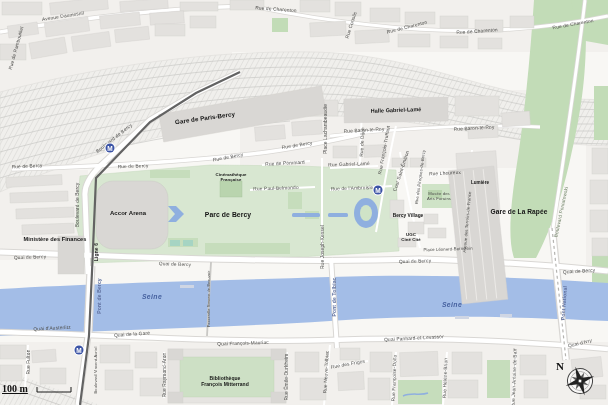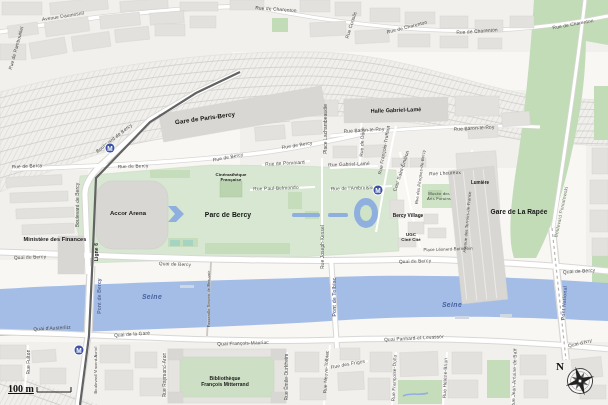--- a/index.html
+++ b/index.html
@@ -12,21 +12,21 @@
   .h1{font-weight:700;color:var(--lbldark);letter-spacing:.1px;}
   .h2{font-weight:700;color:var(--lbldark);letter-spacing:.1px;}
   .tiny{color:var(--lbl);}
   .wa{color:var(--wlbl);font-weight:600;}
   .sea{color:var(--sealbl);font-weight:700;font-style:italic;letter-spacing:.6px;}
   .lg{color:#2e2e2e;font-weight:700;}
   .grn{color:var(--glbl);}
   .micon{position:absolute;width:9px;height:9px;border-radius:50%;background:var(--metro);
          color:#fff;font:700 6.5px "Liberation Sans",sans-serif;display:flex;align-items:center;
          justify-content:center;transform:translate(-50%,-50%);box-shadow:0 0 0 1px #fff;}
-  #scaletext{position:absolute;left:8px;top:383px;font:700 10px "Liberation Serif",serif;color:#111;text-decoration:underline;}
+  #scaletext{position:absolute;left:2px;top:383px;font:700 10px "Liberation Serif",serif;color:#111;text-decoration:underline;}
   #northlabel{position:absolute;left:556px;top:360px;font:700 11px "Liberation Serif",serif;color:#111;}
 </style>
 </head>
 <body>
 
 <div id="map">
   <svg id="base" width="608" height="405" viewBox="0 0 608 405">
     <defs>
       <pattern id="railp" width="4.5" height="4.5" patternUnits="userSpaceOnUse" patternTransform="rotate(28)">
         <rect width="4.5" height="4.5" fill="var(--rail)"></rect>

